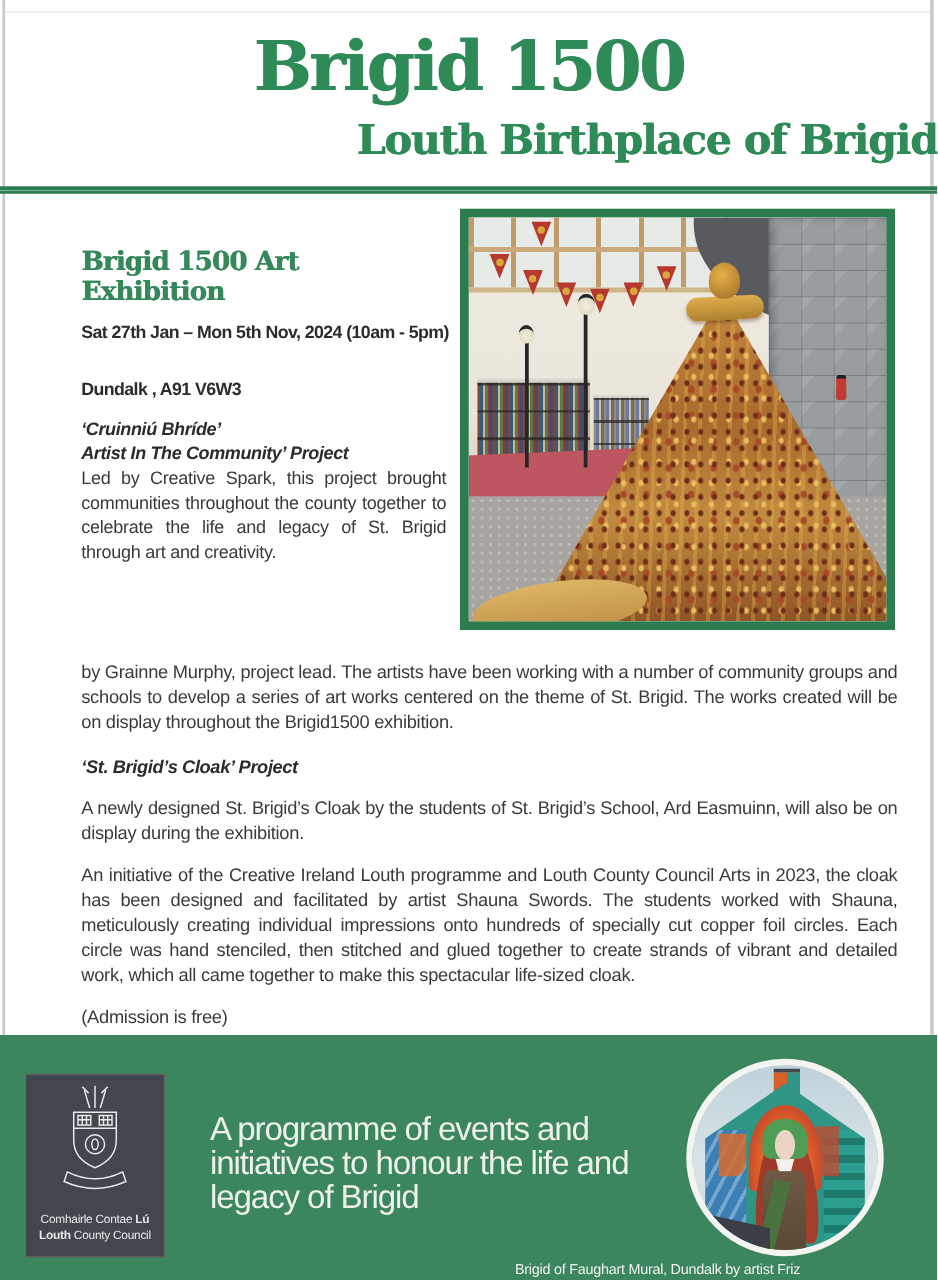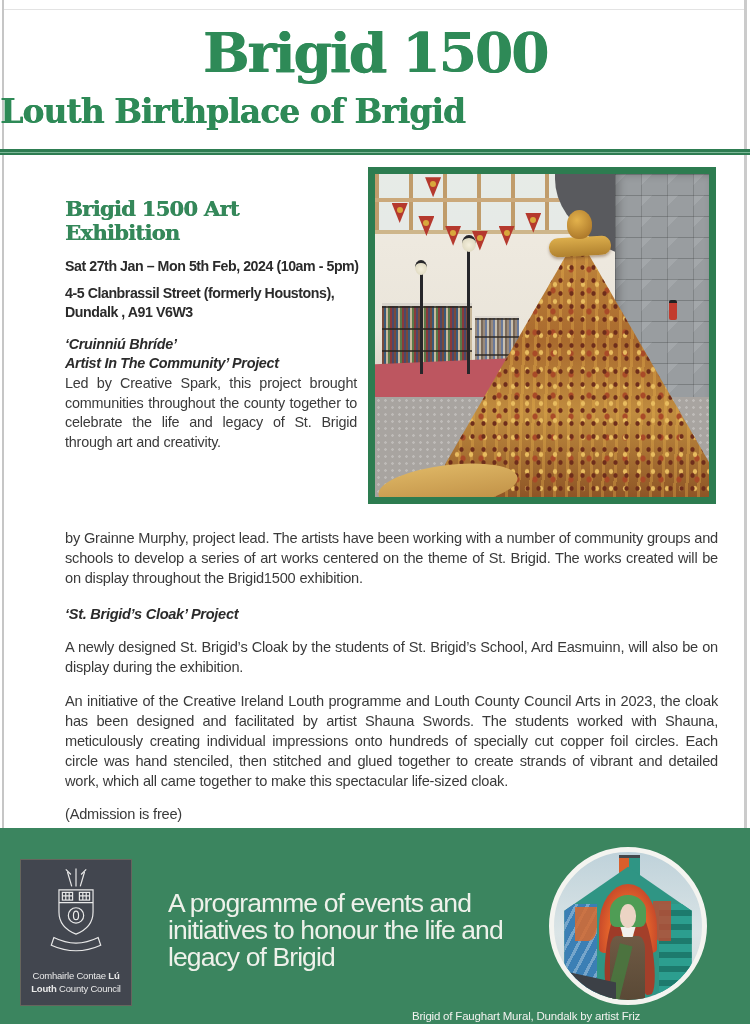--- a/index.html
+++ b/index.html
@@ -7,21 +7,21 @@
         font-family:"Liberation Sans",sans-serif;}
   
   .edge-left{position:absolute;left:2px;top:0;width:2px;height:1024px;background:#c6c6c6;}
   .edge-right{position:absolute;left:744px;top:0;width:3px;height:1024px;background:#cbcbcb;}
   .edge-top{position:absolute;left:4px;top:9px;width:740px;height:1px;background:#e3e3e3;}
 
   
   .title-main{position:absolute;left:0;top:24px;width:750px;text-align:center;
     font-family:"DejaVu Serif",serif;font-weight:700;font-size:55px;line-height:1.05;
     color:#2e8a57;letter-spacing:-2px;text-shadow:0.7px 0 0 #2e8a57;}
-  .title-sub{position:absolute;left:0;top:92px;width:750px;text-align:left;
+  .title-sub{position:absolute;left:0;top:92px;width:750px;text-align:right;
     font-family:"DejaVu Serif",serif;font-weight:700;font-size:33px;
     color:#2e8a57;letter-spacing:-1px;text-shadow:0.5px 0 0 #2e8a57;}
   .separator{position:absolute;left:0;top:149px;width:750px;height:6px;
     background:linear-gradient(#2e7d52 0 52%,#7db898 52% 68%,#2e7d52 68% 100%);}
 
   
   .col-left{position:absolute;left:65px;top:197px;width:292px;color:#3a3a3a;}
   .exh-heading{font-family:"DejaVu Serif",serif;font-weight:700;font-size:21px;
     color:#35885a;letter-spacing:-0.7px;text-shadow:0.5px 0 0 #35885a;line-height:1.15;}
   .b-line{font-weight:700;color:#2b2b2b;font-size:14.2px;letter-spacing:-0.45px;line-height:1.38;}
@@ -145,23 +145,23 @@
   <div class="edge-left"></div>
   <div class="edge-right"></div>
   <div class="edge-top"></div>
 
   <div class="title-main">Brigid 1500</div>
   <div class="title-sub">Louth Birthplace of Brigid</div>
   <div class="separator"></div>
 
   <div class="col-left">
     <div class="exh-heading">Brigid 1500 Art Exhibition</div>
-    <div class="b-line date-line">Sat 27th Jan –  Mon 5th Feb, 2024  (10am - 5pm)</div>
+    <div class="b-line date-line">Sat 27th Jan –  Mon 5th Nov, 2024  (10am - 5pm)</div>
     <div class="b-line addr-line">
-      <span>4-5 Clanbrassil Street (formerly Houstons),</span><br>
+      <br>
       <span>Dundalk , A91 V6W3</span>
     </div>
     <div class="proj-title">
       <span>‘Cruinniú Bhríde’</span><br>
       <span>Artist In The Community’ Project</span>
     </div>
     <p class="para para1">Led by Creative Spark, this project brought communities throughout the county together to celebrate the life and legacy of St. Brigid through art and creativity.</p>
   </div>
 
   <div class="photo">

